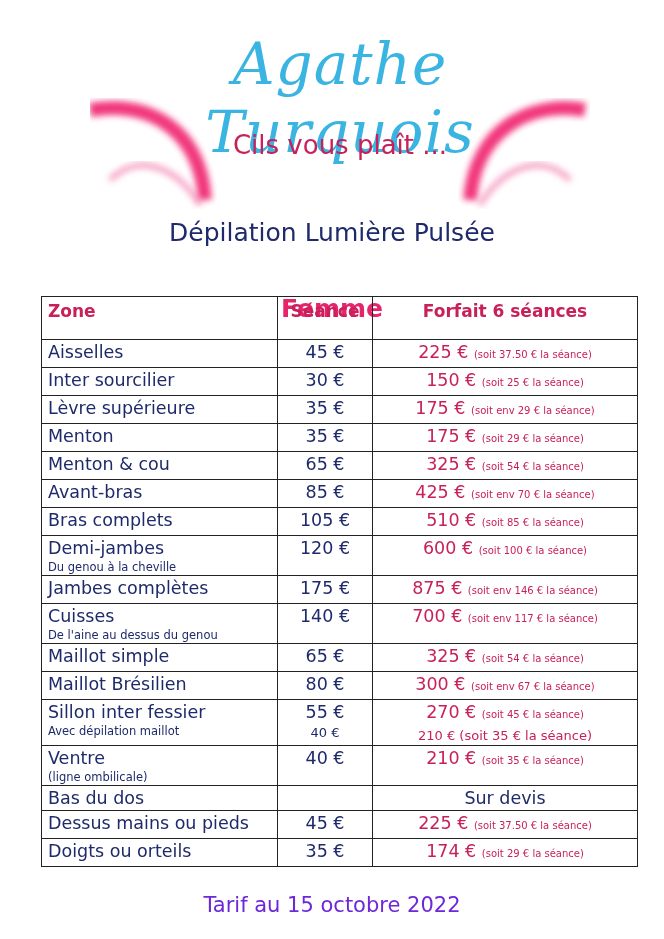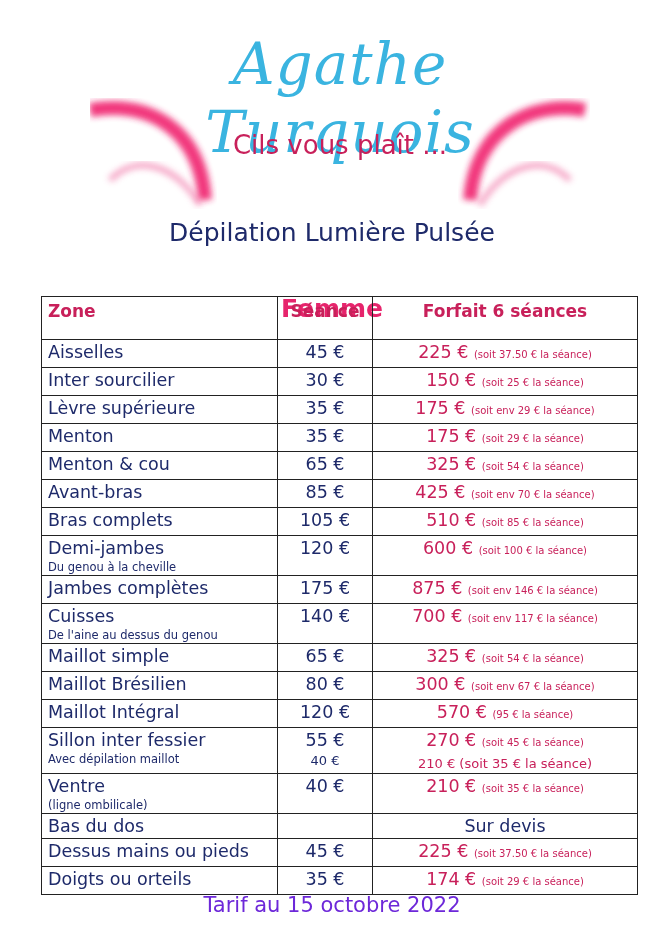--- a/index.html
+++ b/index.html
@@ -109,25 +109,20 @@
         <td class="zone"><span>Maillot simple</span></td>
     <td class="seance"><span>65 €</span></td>
     <td class="forfait"><span>325 €</span> <span class="detail">(soit 54 € la séance)</span></td>
       </tr>
       <tr>
         <td class="zone"><span>Maillot Brésilien</span></td>
     <td class="seance"><span>80 €</span></td>
     <td class="forfait"><span>300 €</span> <span class="detail">(soit env 67 € la séance)</span></td>
       </tr>
       <tr>
-        <td class="zone"><span>Maillot Intégral</span></td>
-    <td class="seance"><span>120 €</span></td>
-    <td class="forfait"><span>570 €</span> <span class="detail">(95 € la séance)</span></td>
-      </tr>
-      <tr>
         <td class="zone"><span>Sillon inter fessier</span><span class="note">Avec dépilation maillot</span></td>
     <td class="seance"><span>55 €</span><span class="sub2">40 €</span></td>
     <td class="forfait"><span>270 €</span> <span class="detail">(soit 45 € la séance)</span><span class="sub2">210 € (soit 35 € la séance)</span></td>
       </tr>
       <tr>
         <td class="zone"><span>Ventre</span><span class="note">(ligne ombilicale)</span></td>
     <td class="seance"><span>40 €</span></td>
     <td class="forfait"><span>210 €</span> <span class="detail">(soit 35 € la séance)</span></td>
       </tr>
       <tr>

